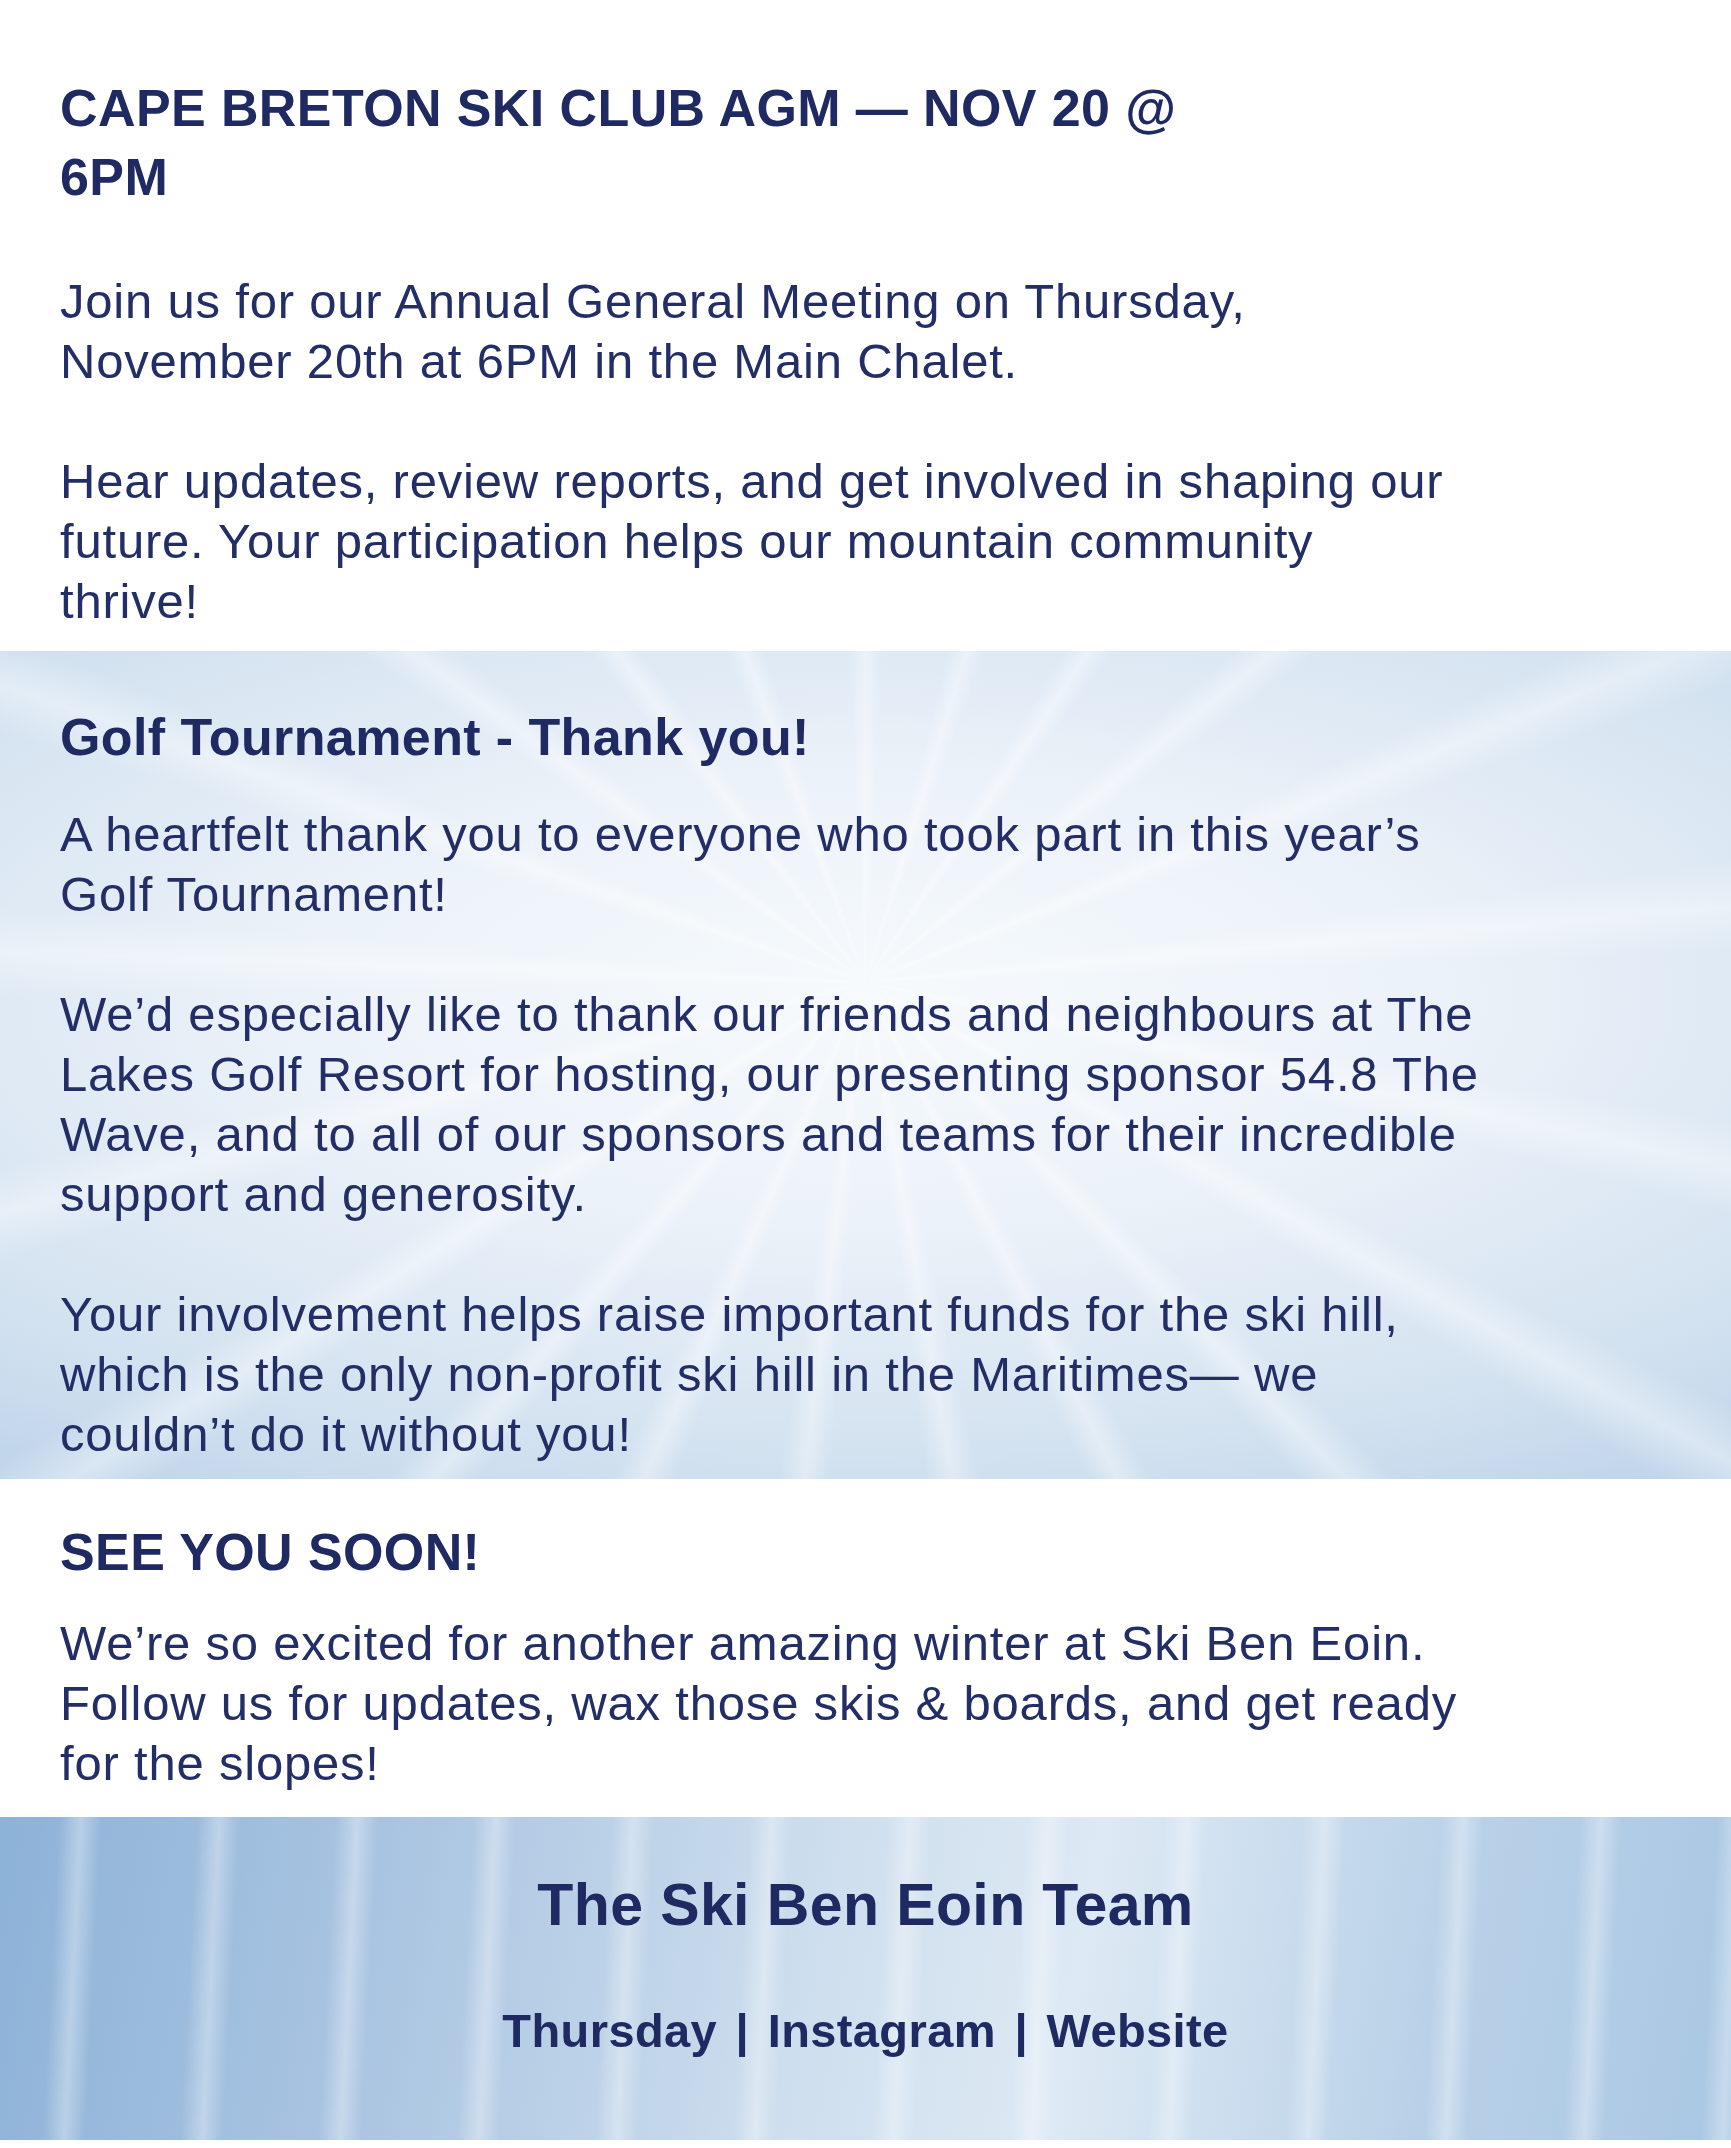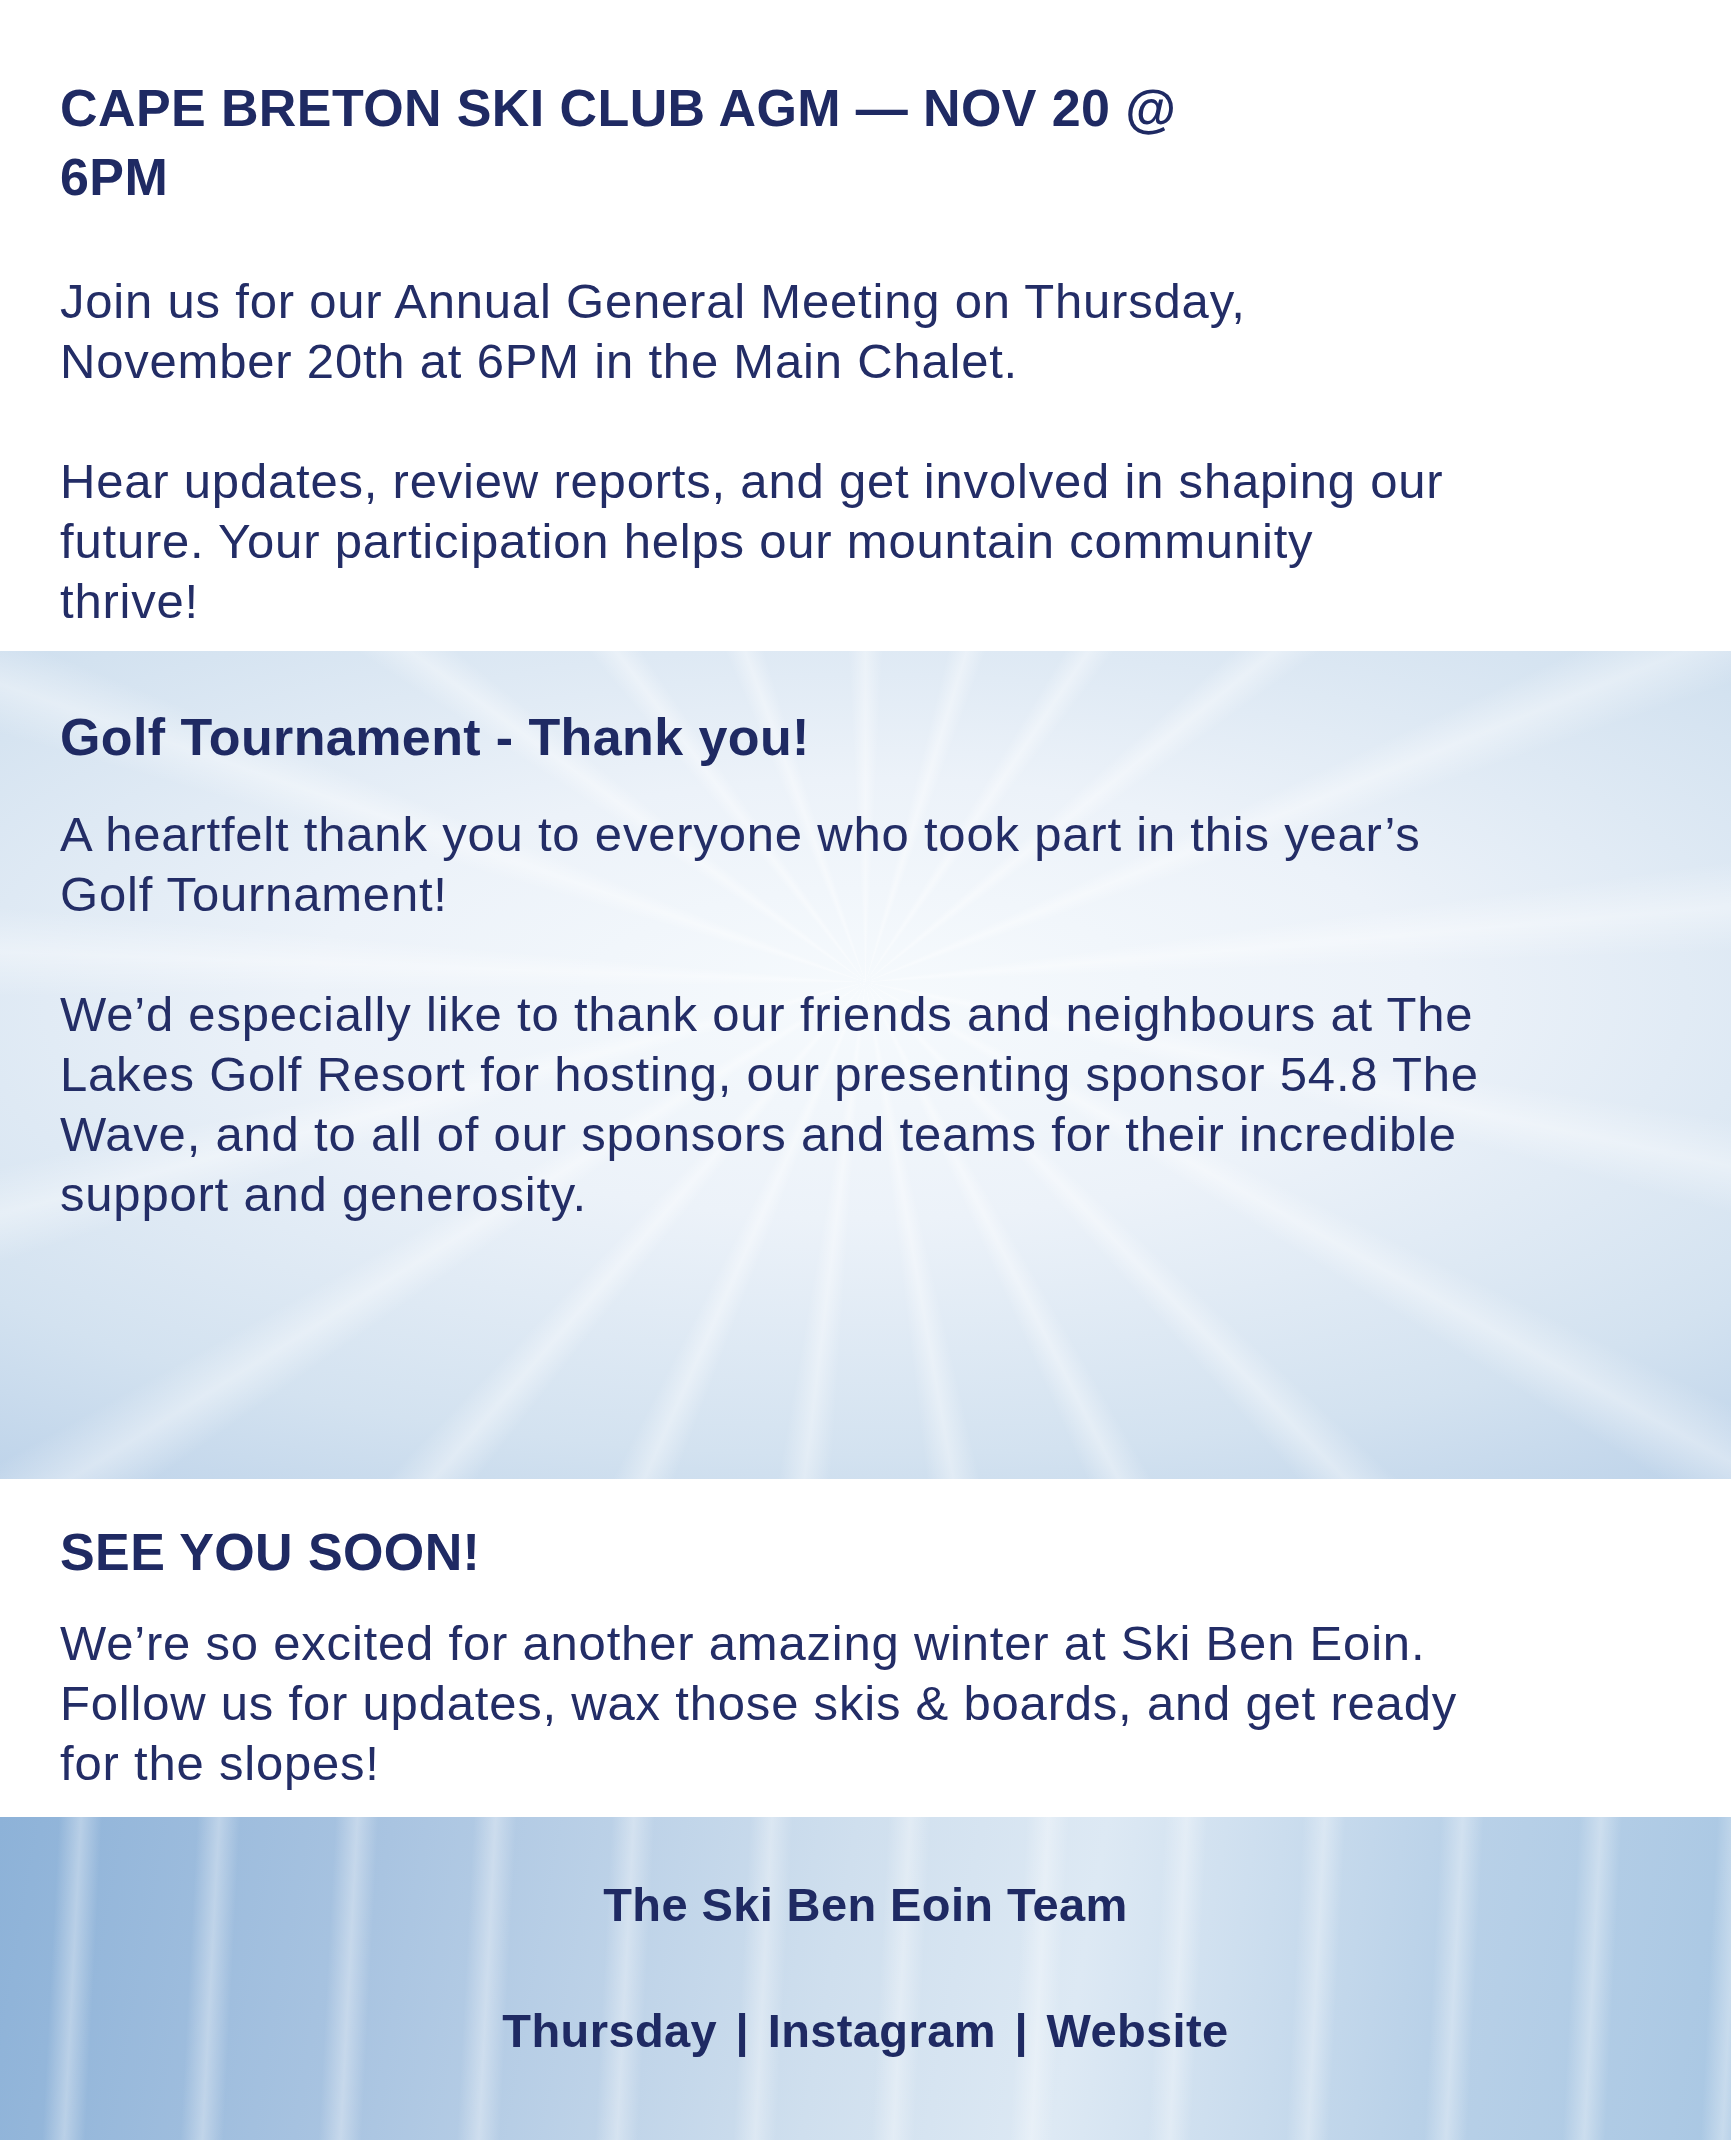--- a/index.html
+++ b/index.html
@@ -73,21 +73,21 @@
     background:
       repeating-linear-gradient(93deg,
         rgba(255,255,255,0) 0 59px,
         rgba(255,255,255,0.35) 81px,
         rgba(255,255,255,0) 102px 138px),
       linear-gradient(100deg,
         #8db2d8 0%, #a9c4e1 22%, #cfdfee 48%, #dde9f4 62%, #b9d1e8 82%, #a9c7e3 100%);
   }
   .footer-team {
     margin: 0 0 62px 0;
-    font-size: 47px;
+    font-size: 59px;
     line-height: 64px;
     font-weight: bold;
     letter-spacing: 0.4px;
     color: #1f2a63;
   }
   .footer-links {
     margin: 0;
     font-size: 47px;
     line-height: 64px;
     font-weight: bold;
@@ -118,20 +118,23 @@
 </section>
 
 <section class="sec-golf">
   <h2 class="heading">Golf Tournament - Thank you!</h2>
   <p class="para">A heartfelt thank you to everyone who took part in this year’s
 Golf Tournament!</p>
   <p class="para">We’d especially like to thank our friends and neighbours at The
 Lakes Golf Resort for hosting, our presenting sponsor 54.8 The
 Wave, and to all of our sponsors and teams for their incredible
 support and generosity.</p>
+  <p class="para">Your involvement helps raise important funds for the ski hill,
+which is the only non-profit ski hill in the Maritimes— we
+couldn’t do it without you!</p>
 </section>
 
 <section class="sec-soon">
   <h2 class="heading">SEE YOU SOON!</h2>
   <p class="para">We’re so excited for another amazing winter at Ski Ben Eoin.
 Follow us for updates, wax those skis &amp; boards, and get ready
 for the slopes!</p>
 </section>
 
 <section class="footer">

